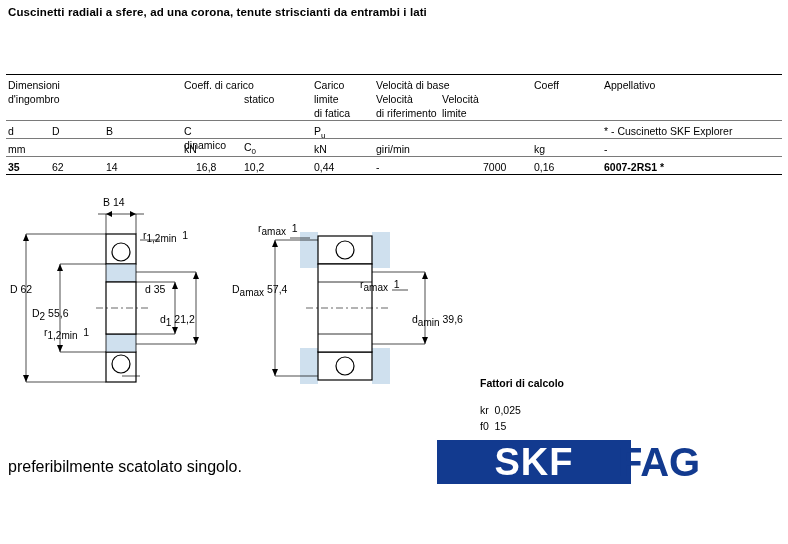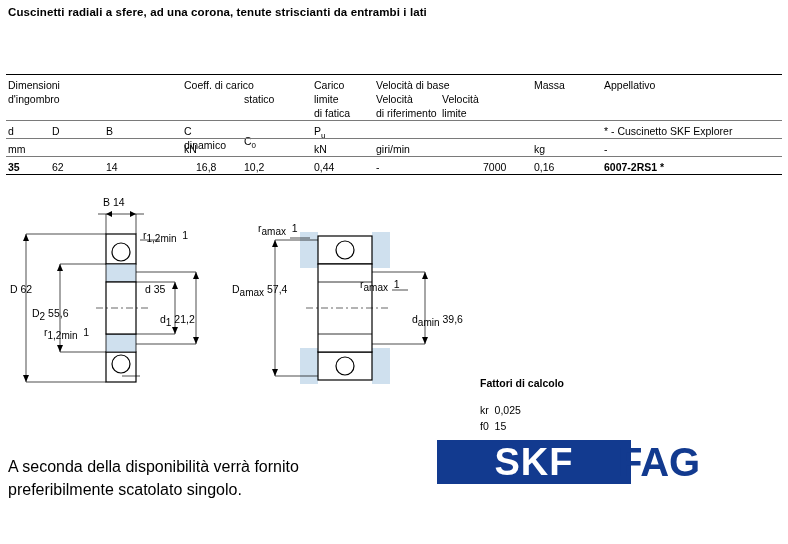--- a/index.html
+++ b/index.html
@@ -135,31 +135,31 @@
     <div class="cell" style="left:308px; top:5px;">Carico</div>
     <div class="cell" style="left:308px; top:19px;">limite</div>
     <div class="cell" style="left:308px; top:33px;">di fatica</div>
 
     <div class="cell" style="left:370px; top:5px;">Velocità di base</div>
     <div class="cell" style="left:370px; top:19px;">Velocità</div>
     <div class="cell" style="left:436px; top:19px;">Velocità</div>
     <div class="cell" style="left:370px; top:33px;">di riferimento</div>
     <div class="cell" style="left:436px; top:33px;">limite</div>
 
-    <div class="cell" style="left:528px; top:5px;">Massa</div>
+    <div class="cell" style="left:528px; top:5px;">Coeff</div>
 
     <div class="cell" style="left:598px; top:5px;">Appellativo</div>
 
     <div class="rule thin" style="top:46px;"></div>
 
     <div class="cell" style="left:2px; top:51px;">d</div>
     <div class="cell" style="left:46px; top:51px;">D</div>
     <div class="cell" style="left:100px; top:51px;">B</div>
     <div class="cell" style="left:178px; top:51px;">C</div>
-    <div class="cell" style="left:238px; top:61px;"><span>C</span><span class="sub">0</span></div>
+    <div class="cell" style="left:238px; top:67px;"><span>C</span><span class="sub">0</span></div>
     <div class="cell" style="left:308px; top:51px;"><span>P</span><span class="sub">u</span></div>
     <div class="cell" style="left:598px; top:51px;">*  -  Cuscinetto SKF Explorer</div>
 
     <div class="rule thin" style="top:64px;"></div>
 
     <div class="cell" style="left:2px; top:69px;">mm</div>
     <div class="cell" style="left:178px; top:69px;">kN</div>
     <div class="cell" style="left:308px; top:69px;">kN</div>
     <div class="cell" style="left:370px; top:69px;">giri/min</div>
     <div class="cell" style="left:528px; top:69px;">kg</div>
@@ -291,20 +291,19 @@
 
   <div class="dim" style="left:360px; top:278px;"><span>r</span><span class="s">amax</span>&nbsp;&nbsp;<span>1</span></div>
 
   <div class="dim" style="left:412px; top:313px;"><span>d</span><span class="s">amin</span>&nbsp;<span>39,6</span></div>
 
   <div class="fact-title" style="left:480px; top:377px;">Fattori di calcolo</div>
   <div class="fact" style="left:480px; top:396px;"><span>k</span><span class="s">r</span>&nbsp;&nbsp;<span>0,025</span></div>
   <div class="fact" style="left:480px; top:412px;"><span>f</span><span class="s">0</span>&nbsp;&nbsp;<span>15</span></div>
 
   <div class="note">
-    <div>A seconda della disponibilità verrà fornito</div>
     <div>preferibilmente scatolato singolo.</div>
   </div>
 
   <div class="skf-logo">SKF</div>
   <div class="fag-logo">FAG</div>
 
 </div>
 
 </body></html>

